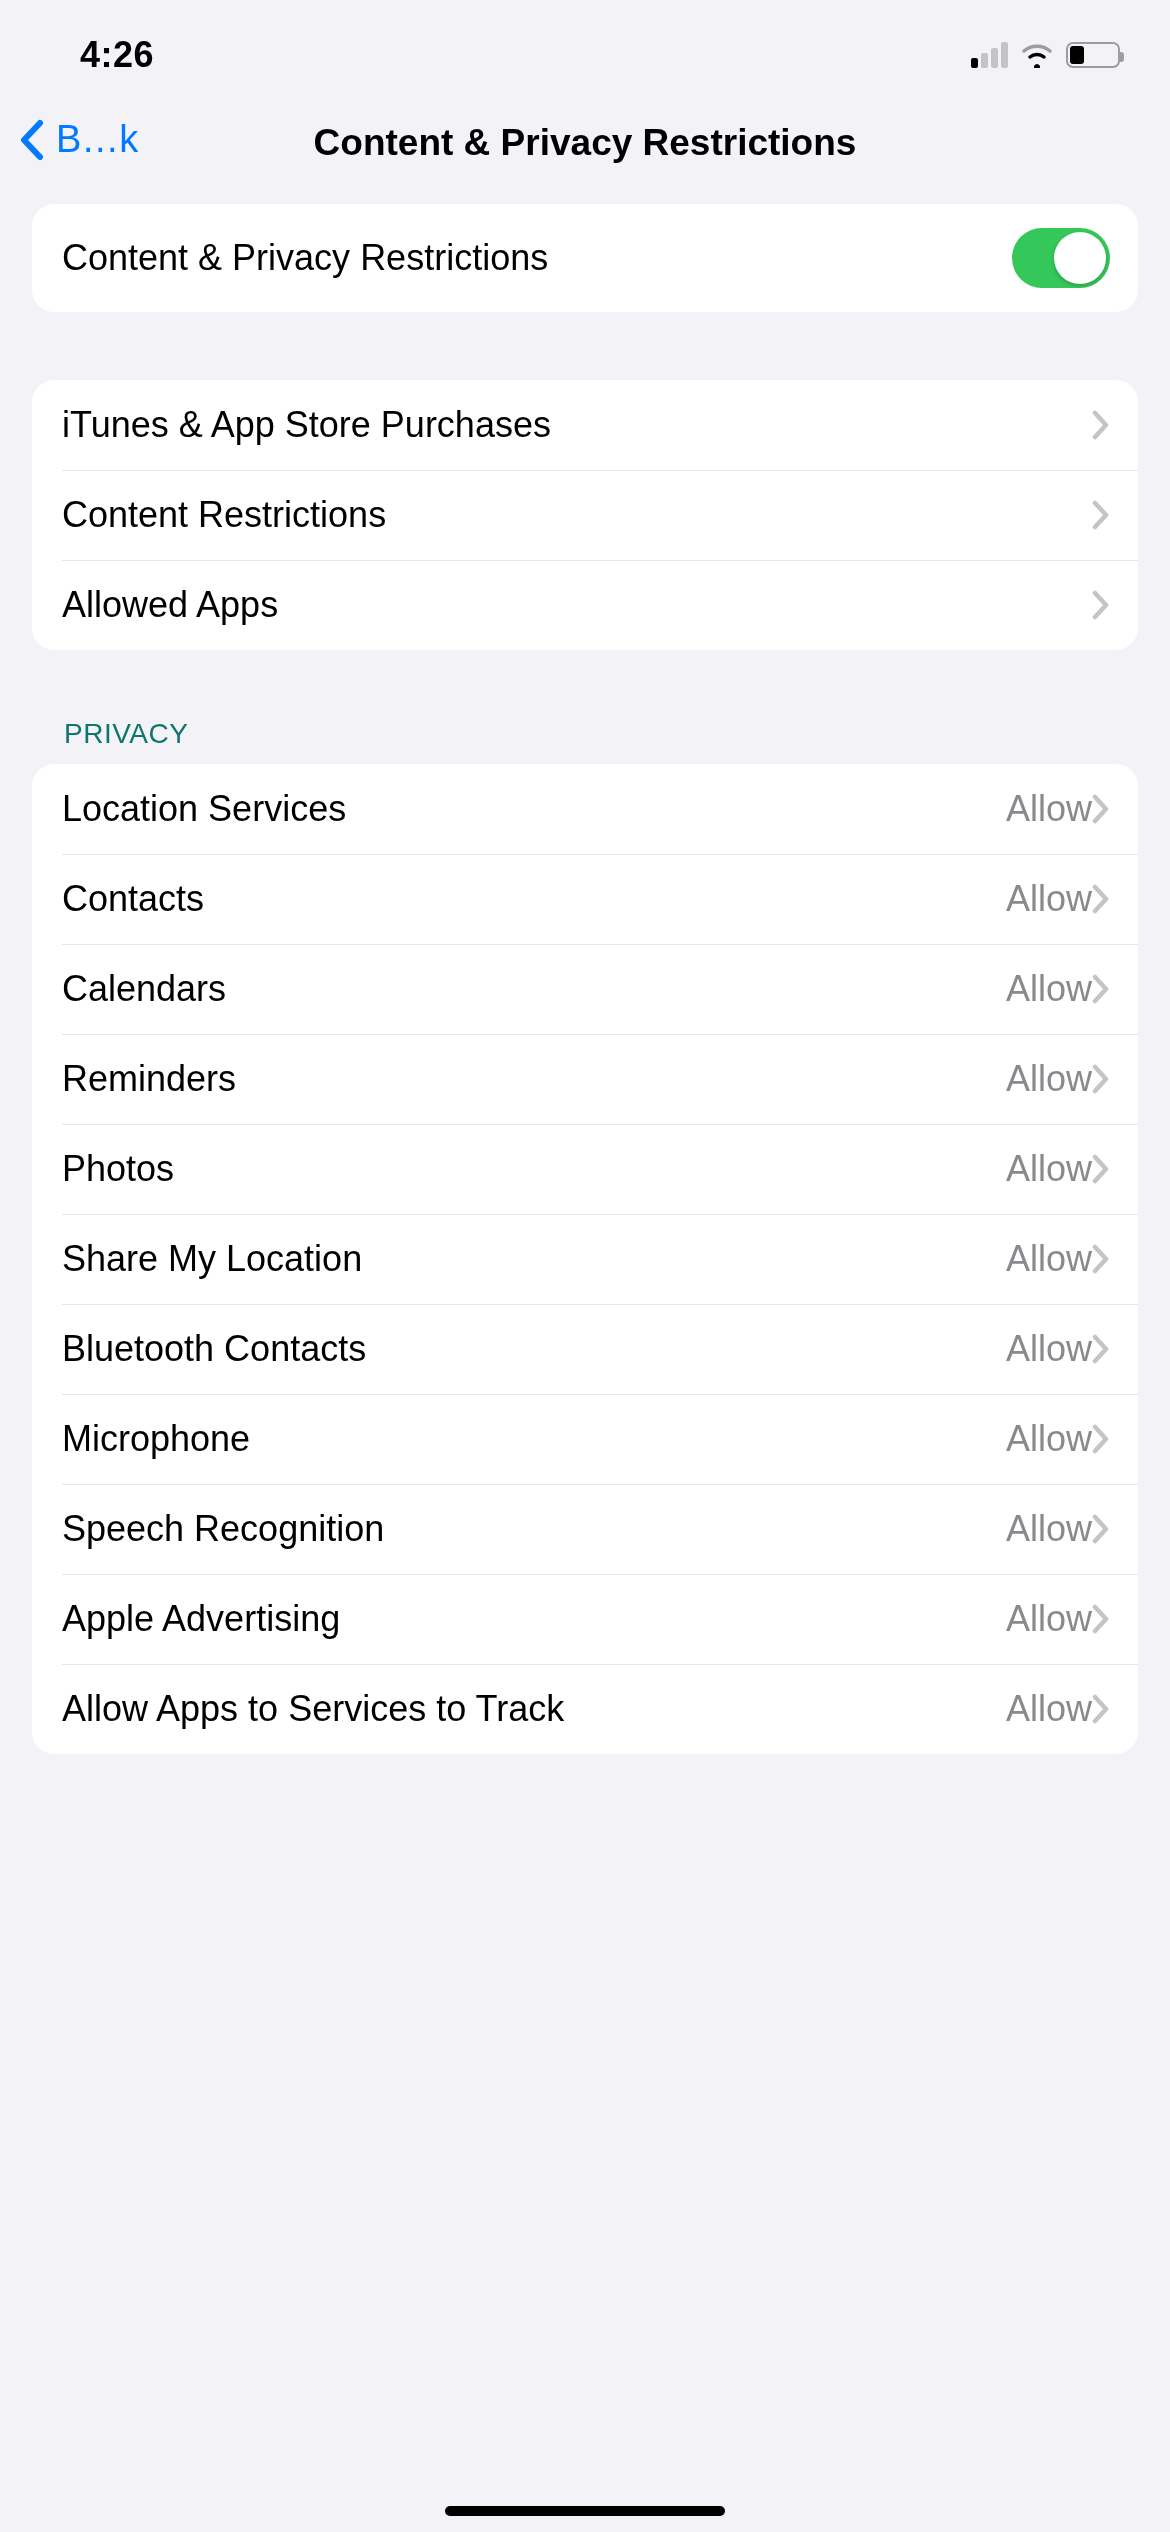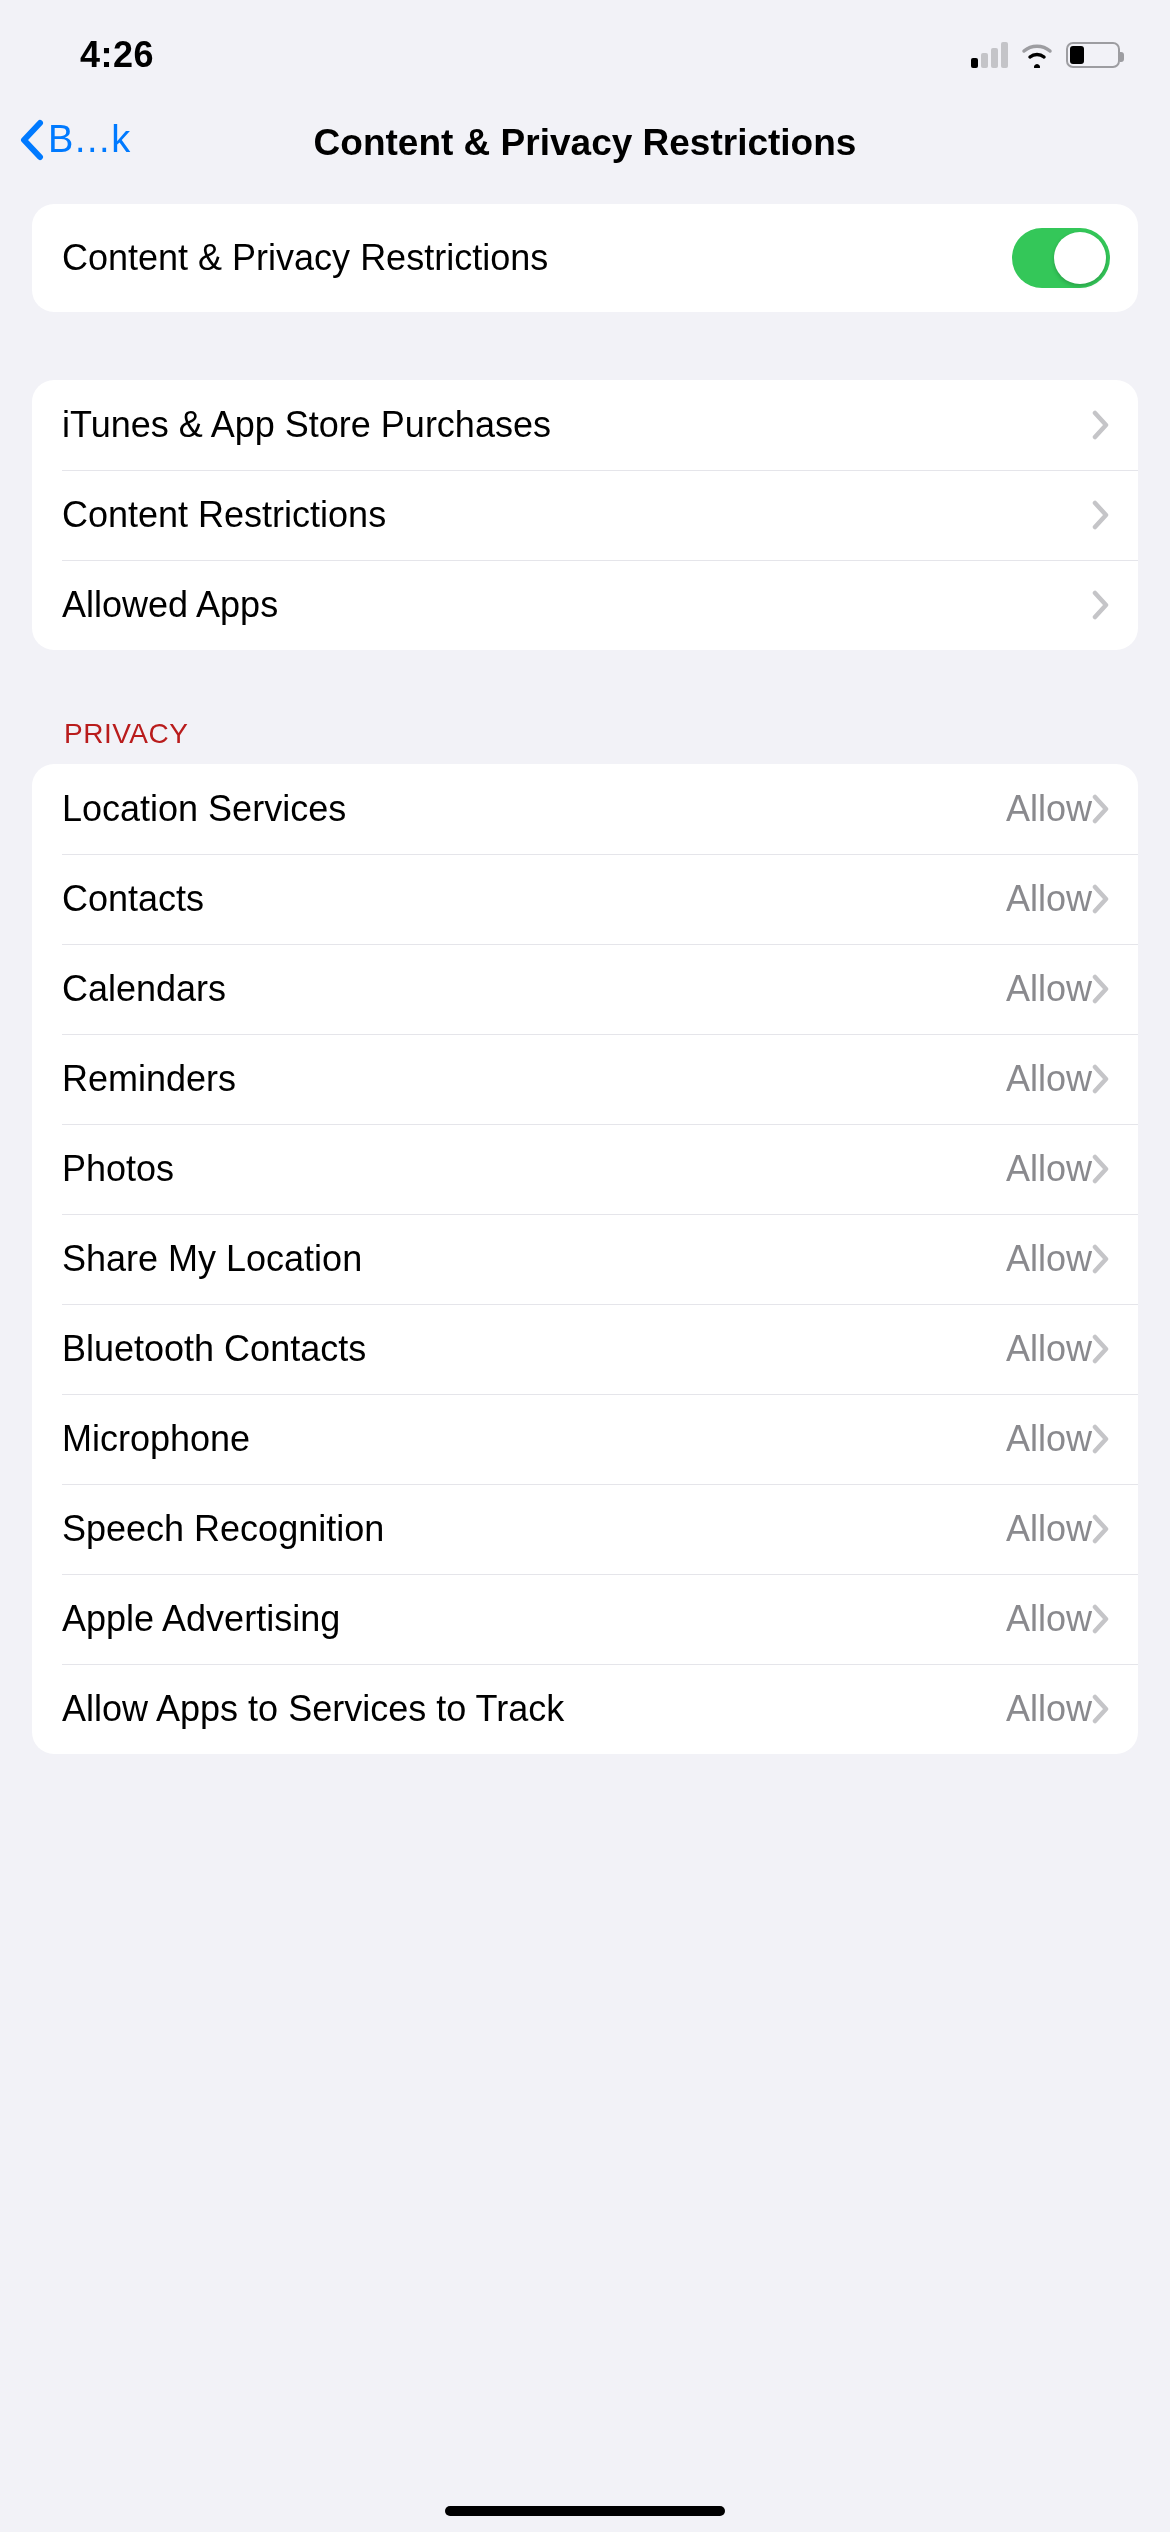--- a/index.html
+++ b/index.html
@@ -90,21 +90,21 @@
       position: relative;
     }
     .back-btn {
       position: absolute;
       left: 18px;
       top: 8px;
       display: flex;
       align-items: center;
       color: #007aff;
       font-size: 38px;
-      gap: 4px;
+      gap: 12px;
     }
     .back-chevron svg { display:block; }
     .nav-title {
       font-size: 37px;
       font-weight: 600;
       text-align: center;
     }
 
     
     .content {
@@ -114,21 +114,21 @@
       background: #fff;
       border-radius: 22px;
       overflow: hidden;
       margin-bottom: 68px;
     }
     .section.tight {
       margin-bottom: 0;
     }
     .section-header {
       font-size: 28px;
-      color: #b91c1c;
+      color: #0f766e;
       letter-spacing: 0.5px;
       padding: 0 0 14px 32px;
       text-transform: uppercase;
     }
     .row {
       display: flex;
       align-items: center;
       min-height: 82px;
       padding: 24px 28px 24px 30px;
       font-size: 36px;

